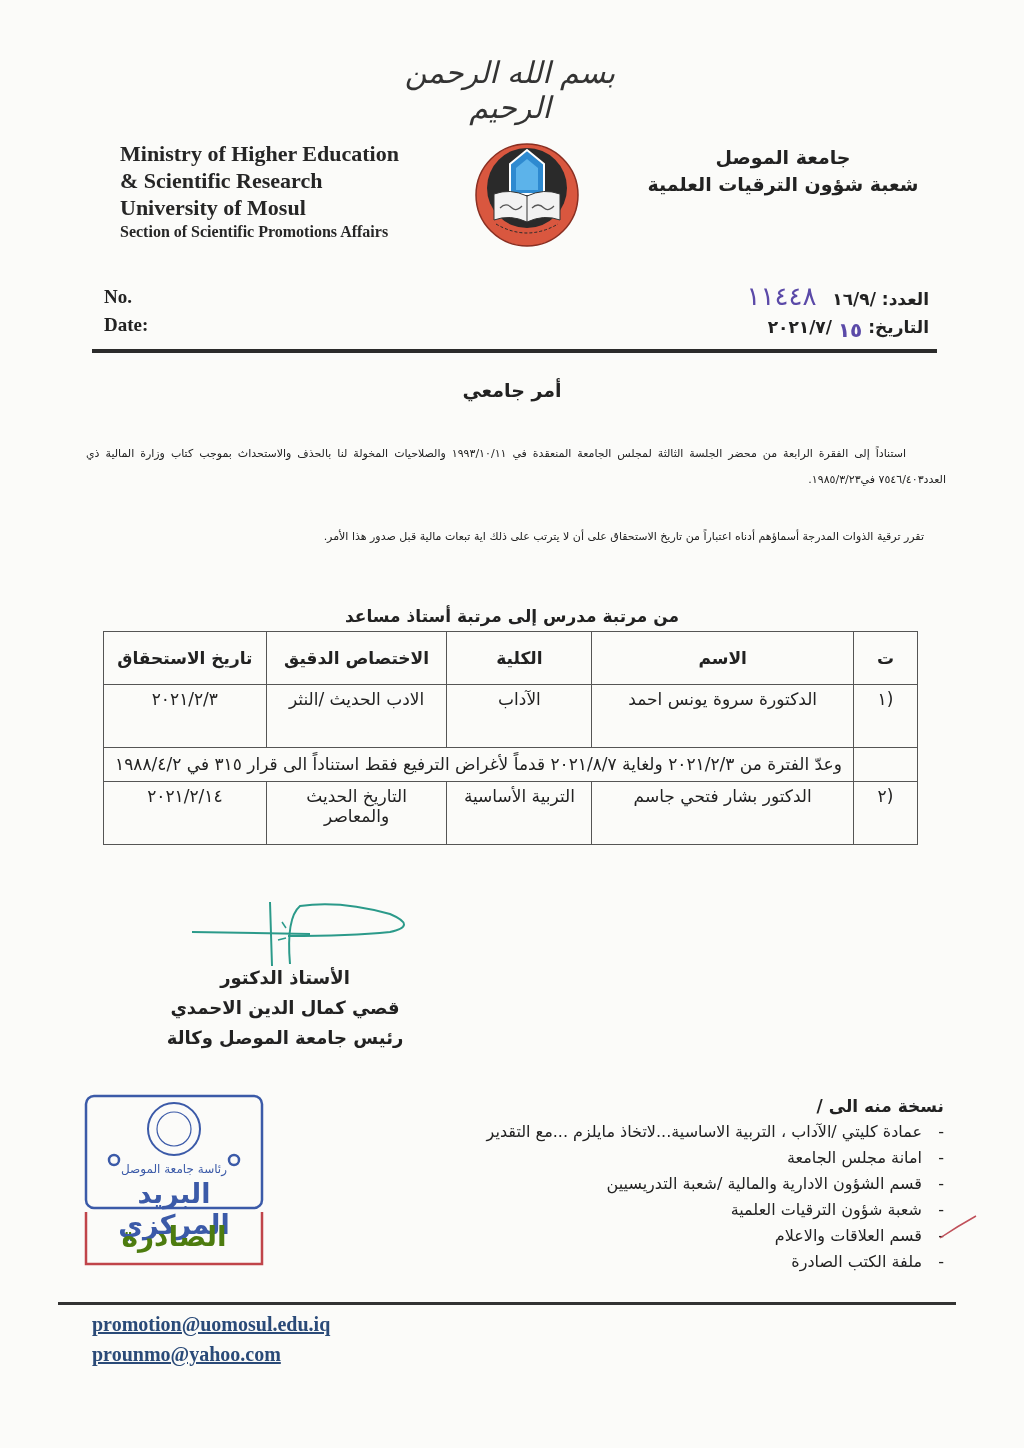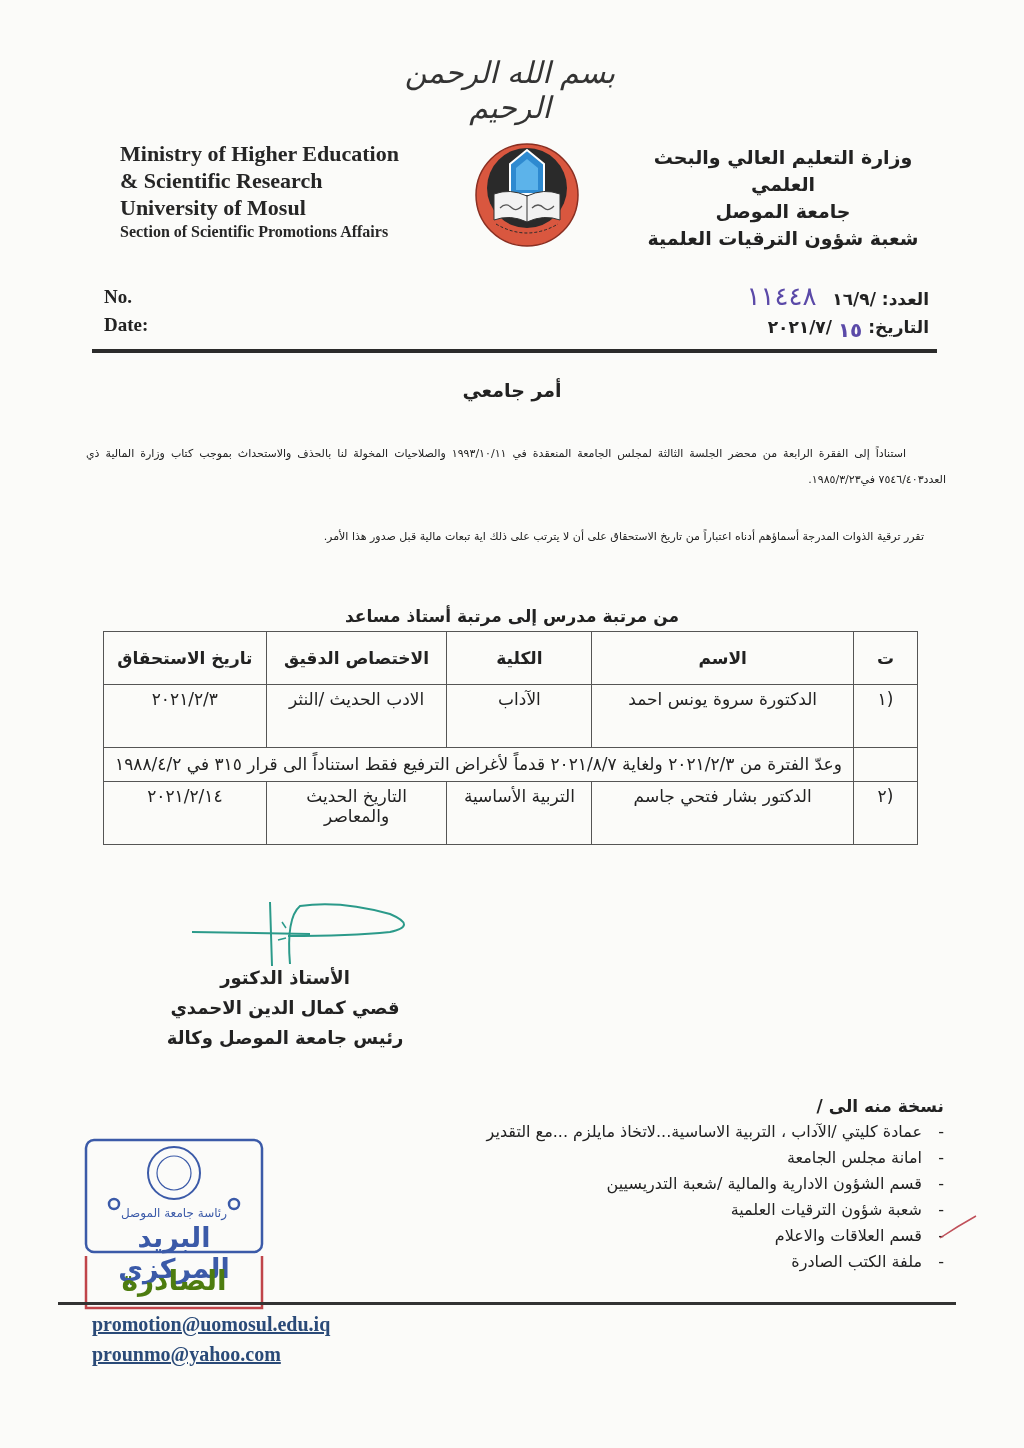--- a/index.html
+++ b/index.html
@@ -37,21 +37,21 @@
   .c-idx { width: 54px; }
   .c-name { width: 265px; }
   .c-col { width: 138px; }
   .c-spec { width: 175px; }
   .c-date { width: 155px; }
   tr.r1 td { height: 54px; }
   tr.note td.note { text-align: center; line-height: 25px; padding: 4px 8px; }
   tr.r2 td { height: 54px; }
   .sig-scribble { left: 190px; top: 898px; width: 230px; height: 70px; }
   .sig-block { left: 150px; top: 963px; width: 270px; direction: rtl; text-align: center; font-weight: bold; font-size: 18px; line-height: 30px; }
-  .stamp { left: 84px; top: 1094px; width: 182px; height: 175px; margin-top: 44px; }
+  .stamp { left: 84px; top: 1094px; width: 182px; height: 175px; }
   .cc { right: 80px; top: 1093px; direction: rtl; text-align: right; font-size: 16px; line-height: 26px; width: 560px; }
   .cc .cc-title { font-weight: bold; font-size: 17px; }
   .cc .item { padding-right: 0; }
   .cc .item .dash { display: inline-block; width: 22px; }
   .checkmark { left: 938px; top: 1212px; width: 40px; height: 30px; }
   .rule-bottom { left: 58px; top: 1302px; width: 898px; height: 3px; background: #333; }
   .emails { left: 92px; top: 1309px; font-family: "Liberation Serif", serif; font-weight: bold; font-size: 20px; line-height: 30px; }
   .emails a { color: #2a4a78; text-decoration: underline; display: block; }
 </style>
 </head>
@@ -72,21 +72,20 @@
   <path d="M36 52 L36 22 L53 8 L70 22 L70 52 Z" fill="#2e8ad0" stroke="#fff" stroke-width="2"></path>
   <path d="M42 48 L42 26 L53 17 L64 26 L64 48 Z" fill="#5cb3ea"></path>
   <path d="M20 52 Q36 46 53 54 Q70 46 86 52 L86 78 Q70 72 53 80 Q36 72 20 78 Z" fill="#f2f2f2" stroke="#333" stroke-width="1"></path>
   <line x1="53" y1="54" x2="53" y2="80" stroke="#333" stroke-width="1"></line>
   <path d="M26 66 q6 -6 12 0 q4 4 10 -2" stroke="#555" fill="none" stroke-width="1.2"></path>
   <path d="M58 66 q6 -6 12 0 q4 4 10 -2" stroke="#555" fill="none" stroke-width="1.2"></path>
   <path d="M22 82 Q53 100 84 82" stroke="#2a2a2a" fill="none" stroke-width="1" stroke-dasharray="3 2"></path>
 </svg>
 
 <div class="abs ar-header">
-  <div>وزارة التعليم العالي والبحث العلمي</div>
   <div>جامعة الموصل</div>
   <div>شعبة شؤون الترقيات العلمية</div>
 </div>
 
 <div class="abs no-date">
   <div>No.</div>
   <div>Date:</div>
 </div>
 
 <div class="abs ar-nodate">

